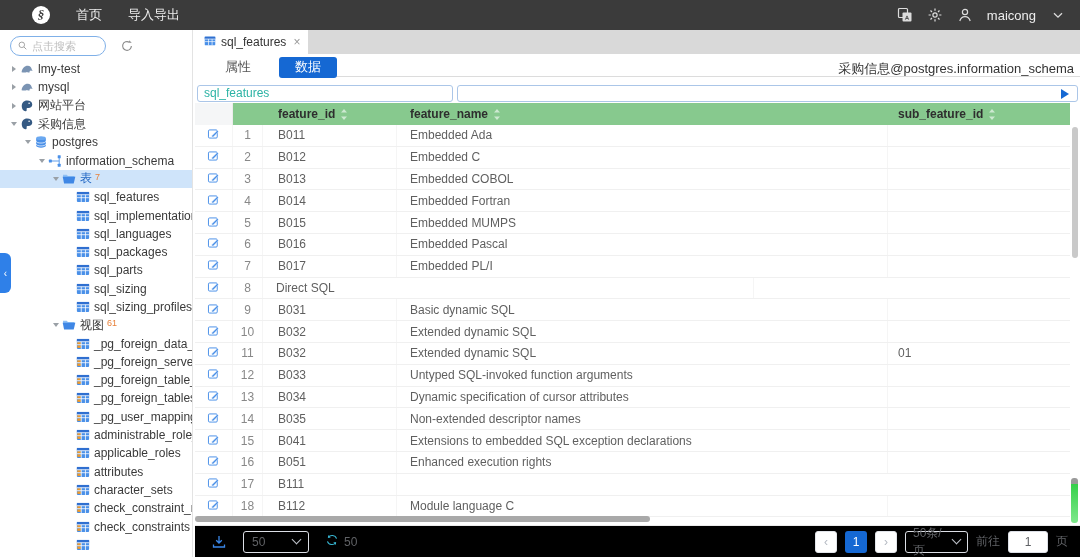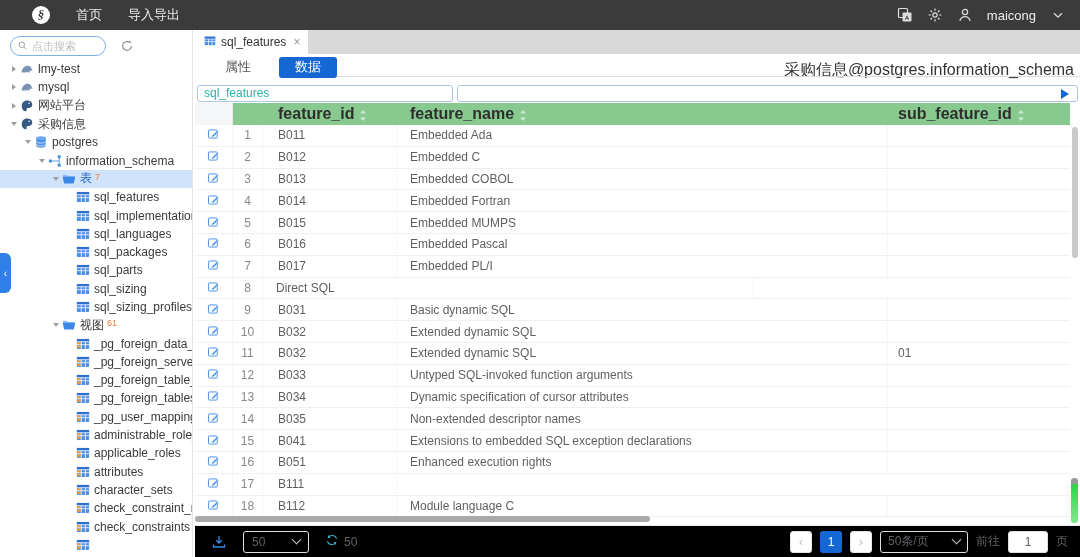--- a/index.html
+++ b/index.html
@@ -50,31 +50,31 @@
   .main { position:absolute; left:195px; top:30px; width:885px; height:527px; background:#fff; }
   .tabstrip { height:24px; background:#d9d9d9; display:flex; }
   .tab { background:#fff; display:flex; align-items:center; gap:5px; padding:0 8px 0 9px; font-size:12px; color:#333; }
   .tab svg { width:12px; height:12px; }
   .tab-close { color:#999; font-size:12px; margin-left:2px; }
   .subtab-row { position:relative; height:26px; display:flex; align-items:center; }
   .subtab-row::after { content:""; position:absolute; left:132px; right:0; bottom:3px; height:1px; background:#dcdcdc; }
   .subtab-plain { margin-left:30px; font-size:13px; color:#555; }
   .subtab-active { margin-left:28px; width:58px; height:21px; background:#1568d3; color:#fff;
     font-size:13px; border-radius:3px; display:flex; align-items:center; justify-content:center; z-index:2; }
-  .connection { position:absolute; right:6px; top:6px; font-size:16px; color:#333; }
+  .connection { position:absolute; right:6px; top:6px; font-size:13px; color:#333; }
   .query-row { display:flex; align-items:center; margin:4px 2px 0 2px; gap:4px; height:19px; }
   .q-input1 { width:256px; height:17px; border:1px solid #abc6e8; border-radius:3px;
     font-size:12px; color:#2cb3a5; padding:0 6px; line-height:15px; }
   .q-input2 { flex:1; height:17px; border:1px solid #abc6e8; border-radius:3px; position:relative; }
   .play { position:absolute; right:8px; top:3px; width:0; height:0;
     border-left:8px solid #1568d3; border-top:5px solid transparent; border-bottom:5px solid transparent; }
 
   
   .table-area { position:absolute; left:0; top:73px; width:875px; height:422px; overflow:hidden; }
-  .thead { display:flex; height:22px; font-size:16px; font-weight:bold; color:#2e2e2e; }
+  .thead { display:flex; height:22px; font-size:12px; font-weight:bold; color:#2e2e2e; }
   .th { background:#87c98e; display:flex; align-items:center; }
   .th-edit { width:38px; background:#f5f6f7; border-right:1px solid #ececec; }
   .th-num { width:30px; }
   .th-fid { width:134px; padding-left:15px; }
   .th-fname { width:491px; padding-left:13px; }
   .th-sub { width:182px; padding-left:10px; }
   .sort { width:10px; height:13px; margin-left:4px; }
   .sort svg { width:10px; height:13px; }
   .t-row { display:flex; height:21.8px; border-bottom:1px solid #f0f0f0; font-size:12px; color:#5f5f5f; }
   .td { display:flex; align-items:center; border-right:1px solid #f5f5f5; height:100%; }
@@ -101,21 +101,21 @@
     display:flex; align-items:center; padding:0 8px; justify-content:space-between; color:#606266; }
   .chev { width:7px; height:7px; border-right:1.4px solid #c0c4cc; border-bottom:1.4px solid #c0c4cc;
     transform:rotate(45deg); margin-top:-4px; flex:none; }
   .rf-group { margin-left:16px; display:flex; align-items:center; gap:5px; }
   .rf-group svg { width:14px; height:14px; }
   .footer-right { margin-left:auto; display:flex; align-items:center; gap:8px; margin-right:12px; }
   .pg-btn { width:22px; height:22px; border:1px solid #e2e5ea; border-radius:3px; background:#fff;
     color:#b4b9c2; display:flex; align-items:center; justify-content:center; font-size:12px; }
   .pg-cur { width:22px; height:22px; border-radius:3px; background:#1568d3; color:#fff;
     display:flex; align-items:center; justify-content:center; font-size:12px; }
-  .pp-select { width:88px; height:22px; border:1px solid #dcdfe6; border-radius:3px;
+  .pp-select { width:63px; height:22px; border:1px solid #dcdfe6; border-radius:3px;
     display:flex; align-items:center; justify-content:space-between; padding:0 7px; }
   .goto-input { width:40px; height:22px; border:1px solid #dcdfe6; border-radius:3px;
     text-align:center; font-size:12px; color:#606266; outline:none;
     font-family:"Liberation Sans",sans-serif; }
 </style>
 </head>
 <body>
 
 <div class="topbar">
   <div class="logo">§</div>

